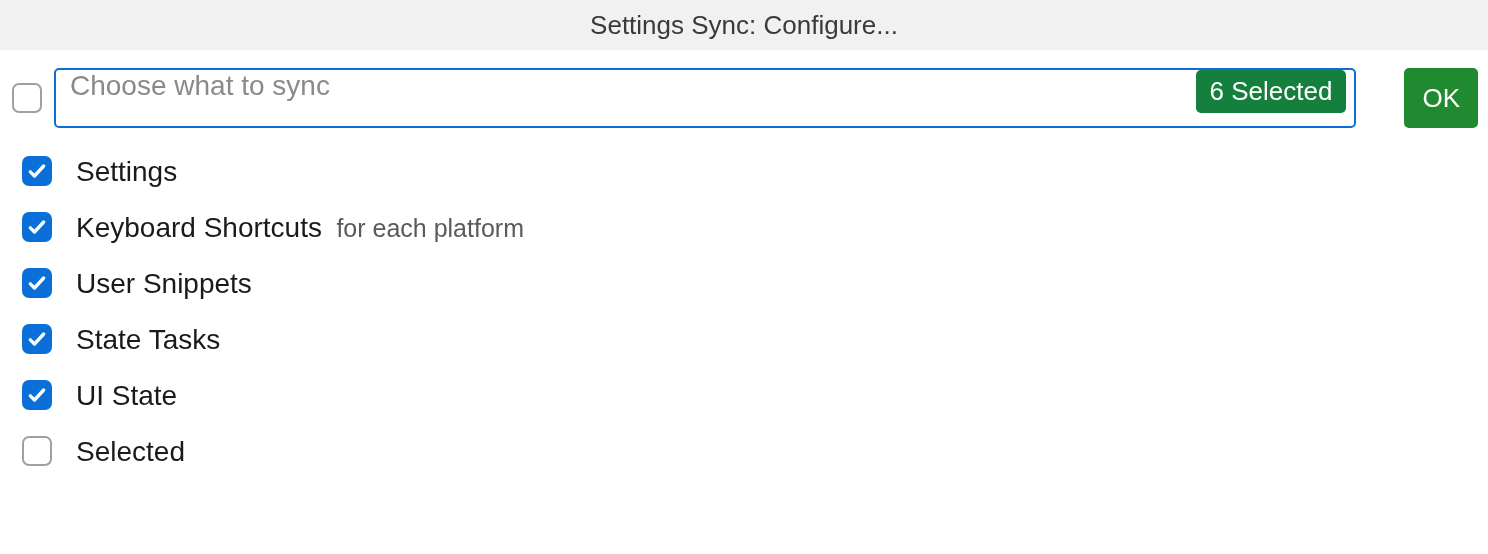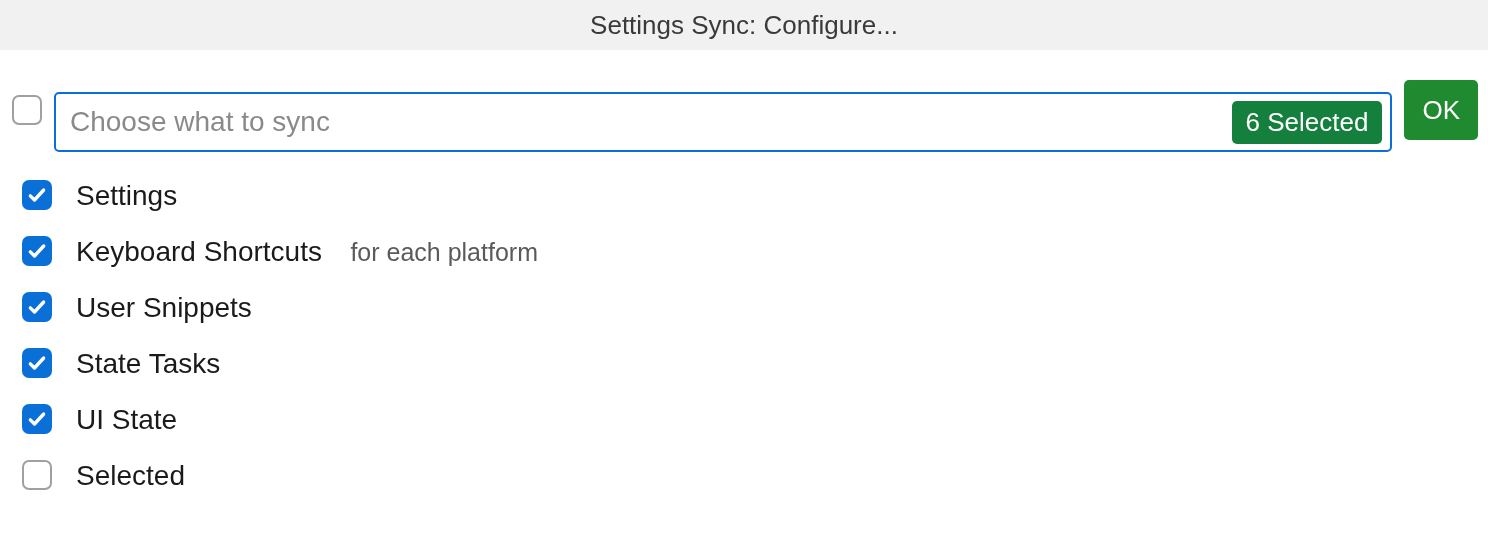--- a/index.html
+++ b/index.html
@@ -36,27 +36,26 @@
       border: 2.5px solid #a0a0a0;
       border-radius: 7px;
       background: #ffffff;
       cursor: pointer;
       flex-shrink: 0;
       margin-left: 2px;
     }
     .input-wrap {
       flex: 1;
       display: flex;
-      align-items: center;
+      align-items: flex-start;
       border: 2px solid #0a6fd7;
       border-radius: 5px;
       height: 60px;
       padding: 0 8px 0 14px;
       background: #ffffff;
-      margin-top: 24px;
     }
     .filter-input {
       flex: 1;
       border: none;
       outline: none;
       font-size: 28px;
       color: #3a3a3a;
       background: transparent;
       font-family: inherit;
     }
@@ -74,20 +73,21 @@
     .ok-button {
       background: #1f8a2f;
       color: #ffffff;
       border: none;
       font-size: 26px;
       padding: 0 18px;
       height: 60px;
       border-radius: 5px;
       cursor: pointer;
       font-family: inherit;
+      margin-left: 36px;
     }
     .items {
       padding: 28px 10px 0 22px;
     }
     .item-row {
       display: flex;
       align-items: flex-start;
       gap: 24px;
       height: 56px;
     }
@@ -113,21 +113,21 @@
       width: 20px;
       height: 20px;
     }
     .item-label {
       font-size: 28px;
       color: #1a1a1a;
     }
     .item-sublabel {
       font-size: 25px;
       color: #5a5a5a;
-      margin-left: 24px;
+      margin-left: 10px;
     }
   </style>
 </head>
 <body>
 
 <div class="header">
   <span>Settings Sync: Configure...</span>
 </div>
 
 <div class="toolbar">

